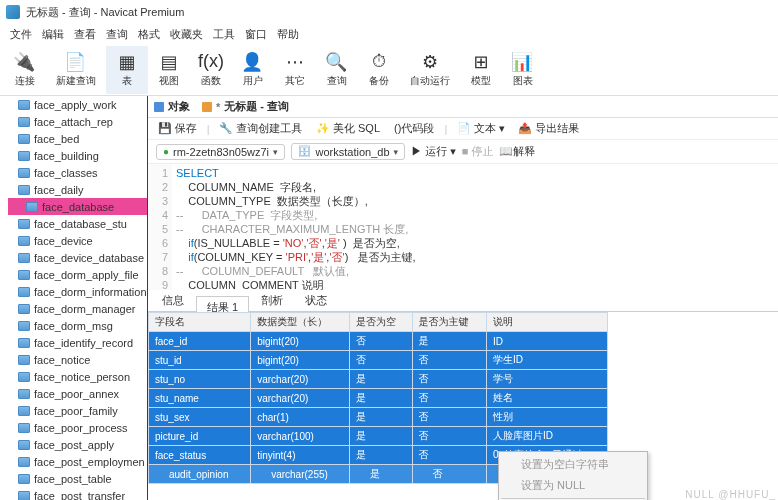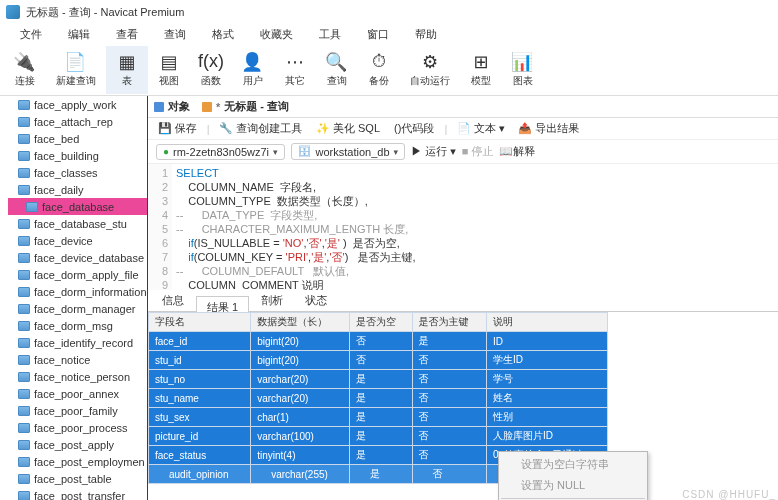--- a/index.html
+++ b/index.html
@@ -1,19 +1,19 @@
 <!DOCTYPE html>
 <html><head>
 <meta charset="utf-8">
 <style>
 * { margin:0; padding:0; box-sizing:border-box; font-family:"Microsoft YaHei","Segoe UI",sans-serif; font-size:11px; }
 body { background:#fff; width:778px; height:500px; overflow:hidden; color:#333; }
 .titlebar { height:24px; display:flex; align-items:center; padding:0 6px; background:#fff; }
 .titlebar .logo { width:14px; height:14px; background:linear-gradient(135deg,#4aa3df,#2e7db2); border-radius:2px; margin-right:6px; }
-.menu { height:20px; display:flex; gap:26px; padding:0 20px; align-items:center; }
+.menu { height:20px; display:flex; gap:10px; padding:0 10px; align-items:center; }
 .menu span { cursor:default; }
 .toolbar { height:52px; display:flex; align-items:center; padding:0 4px; border-bottom:1px solid #ddd; }
 .tbtn { display:flex; flex-direction:column; align-items:center; justify-content:center; padding:2px 10px; height:48px; }
 .tbtn.active { background:#e9f0f7; }
 .tbtn .ico { width:22px; height:20px; display:flex; align-items:center; justify-content:center; font-size:18px; }
 .tbtn .lbl { font-size:10px; margin-top:2px; }
 .main { display:flex; height:calc(500px - 24px - 20px - 52px); }
 .sidebar { width:148px; border-right:1px solid #14532d; overflow:hidden; background:#fff; }
 .sidebar-item { display:flex; align-items:center; height:17px; padding:0 4px 0 18px; white-space:nowrap; }
 .sidebar-item.sel { background:#ec4899;margin-left:8px; }
@@ -367,15 +367,15 @@
           </tbody>
         </table>
       <div class="ctxmenu" id="ctx1" style="left:350px;top:139px;width:150px">
         <div class="mi disabled">设置为空白字符串</div>
         <div class="mi disabled">设置为 NULL</div>
         <hr>
 
       </div>
 
     </div>
-    <div class="anno">CSDN @HHUFU_</div>
+    <div class="anno">NULL @HHUFU_</div>
   </div>
 </div>
 
 </body></html>

